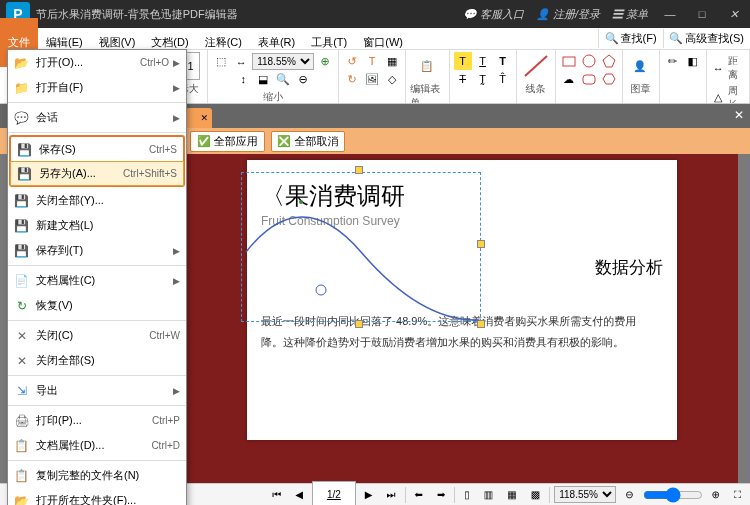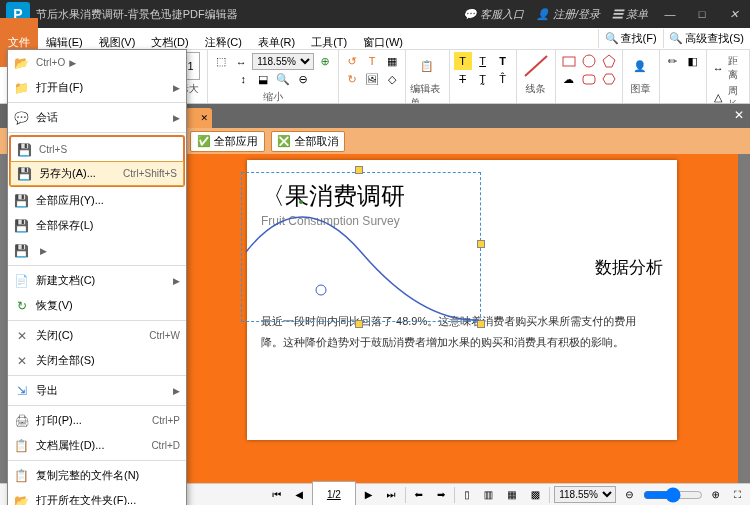--- a/index.html
+++ b/index.html
@@ -36,21 +36,21 @@
 .dropdown .item.highlighted { background: #fff3d6; border: 1px solid #e6a030; margin: -1px; }
 
 .workarea { position: absolute; left: 0; top: 104px; right: 0; bottom: 22px; background: #7a7a7a; }
 .workarea .tabbar { height: 24px; background: #666; display: flex; align-items: flex-end; }
 .workarea .tab { background: #f5a055; height: 20px; padding: 2px 18px 2px 8px; font-size: 11px; margin-left: 186px; border-radius: 3px 3px 0 0; position: relative; display: flex; align-items: center; }
 .workarea .tab .close { position: absolute; right: 4px; font-size: 9px; }
 .workarea .tabclose { position: absolute; right: 6px; top: 4px; color: #fff; font-size: 12px; cursor: pointer; }
 .workarea .actionbar { height: 26px; background: #f5b276; display: flex; align-items: center; padding-left: 190px; gap: 6px; font-size: 11px; }
 .workarea .actbtn { background: #fff; border: 1px solid #d08030; padding: 2px 6px; border-radius: 2px; display: flex; align-items: center; gap: 3px; cursor: pointer; }
 
-.docarea { position: absolute; left: 186px; top: 50px; right: 12px; bottom: 0; background: #f97316; overflow: hidden; }
+.docarea { position: absolute; left: 186px; top: 50px; right: 12px; bottom: 0; background: #7f1d1d; overflow: hidden; }
 .page { background: #fff; margin: 6px auto; width: 430px; height: 280px; position: relative; box-shadow: 0 0 4px rgba(0,0,0,0.4); padding: 20px 14px; }
 .page .seltext { position: absolute; border: 1px dashed #4090d0; }
 .page .handle { position: absolute; width: 8px; height: 8px; background: #ffd040; border: 1px solid #888; }
 .page h1 { font-size: 24px; font-weight: normal; }
 .page .sub { font-size: 12px; color: #888; margin-top: 2px; }
 .page h2 { font-size: 17px; font-weight: normal; margin-top: 28px; text-align: right; }
 .page .body { font-size: 11px; color: #333; margin-top: 32px; line-height: 1.9; }
 .curve { position: absolute; pointer-events: none; }
 
 .statusbar { position: absolute; left: 0; bottom: 0; right: 0; height: 22px; background: #f5f5f5; border-top: 1px solid #ccc; display: flex; align-items: center; font-size: 10px; gap: 4px; padding: 0 4px; }
@@ -256,62 +256,65 @@
         <div>最近一段时间内同比回落了 48.9%。这意味着消费者购买水果所需支付的费用</div>
         <div>降。这种降价趋势对于鼓励消费者增加水果的购买和消费具有积极的影响。</div>
       </div>
     </div>
   </div>
 </div>
 
 <div class="dropdown">
   <div class="item">
       <span class="icon ico-orange">📂</span>
+      <span class="label">打开(O)...</span>
       <span class="shortcut">Ctrl+O</span>
       <span class="arrow">▶</span>
     </div>
   <div class="item">
       <span class="icon ico-orange">📁</span>
       <span class="label">打开自(F)</span>
       <span class="arrow">▶</span>
     </div>
   <div class="sep"></div>
   <div class="item">
       <span class="icon ico-blue">💬</span>
       <span class="label">会话</span>
       <span class="arrow">▶</span>
     </div>
   <div class="sep"></div>
   <div class="highlight-box">
     <div class="item">
         <span class="icon ico-purple">💾</span>
+        <span class="label">保存(S)</span>
         <span class="shortcut">Ctrl+S</span>
       </div>
     <div class="item highlighted">
         <span class="icon ico-purple">💾</span>
         <span class="label">另存为(A)...</span>
         <span class="shortcut">Ctrl+Shift+S</span>
       </div>
   </div>
   <div class="item">
       <span class="icon ico-purple">💾</span>
-      <span class="label">全部应用(Y)...</span>
+      <span class="label">关闭全部(Y)...</span>
     </div>
   <div class="item">
       <span class="icon ico-purple">💾</span>
-      <span class="label">全部保存(L)</span>
+      <span class="label">新建文档(L)</span>
     </div>
   <div class="item">
       <span class="icon ico-purple">💾</span>
+      <span class="label">保存到(T)</span>
       <span class="arrow">▶</span>
     </div>
   <div class="sep"></div>
   <div class="item">
       <span class="icon ico-gray">📄</span>
-      <span class="label">新建文档(C)</span>
+      <span class="label">文档属性(C)</span>
       <span class="arrow">▶</span>
     </div>
   <div class="item">
       <span class="icon ico-green">↻</span>
       <span class="label">恢复(V)</span>
     </div>
   <div class="sep"></div>
   <div class="item">
       <span class="icon ico-gray">✕</span>
       <span class="label">关闭(C)</span>

